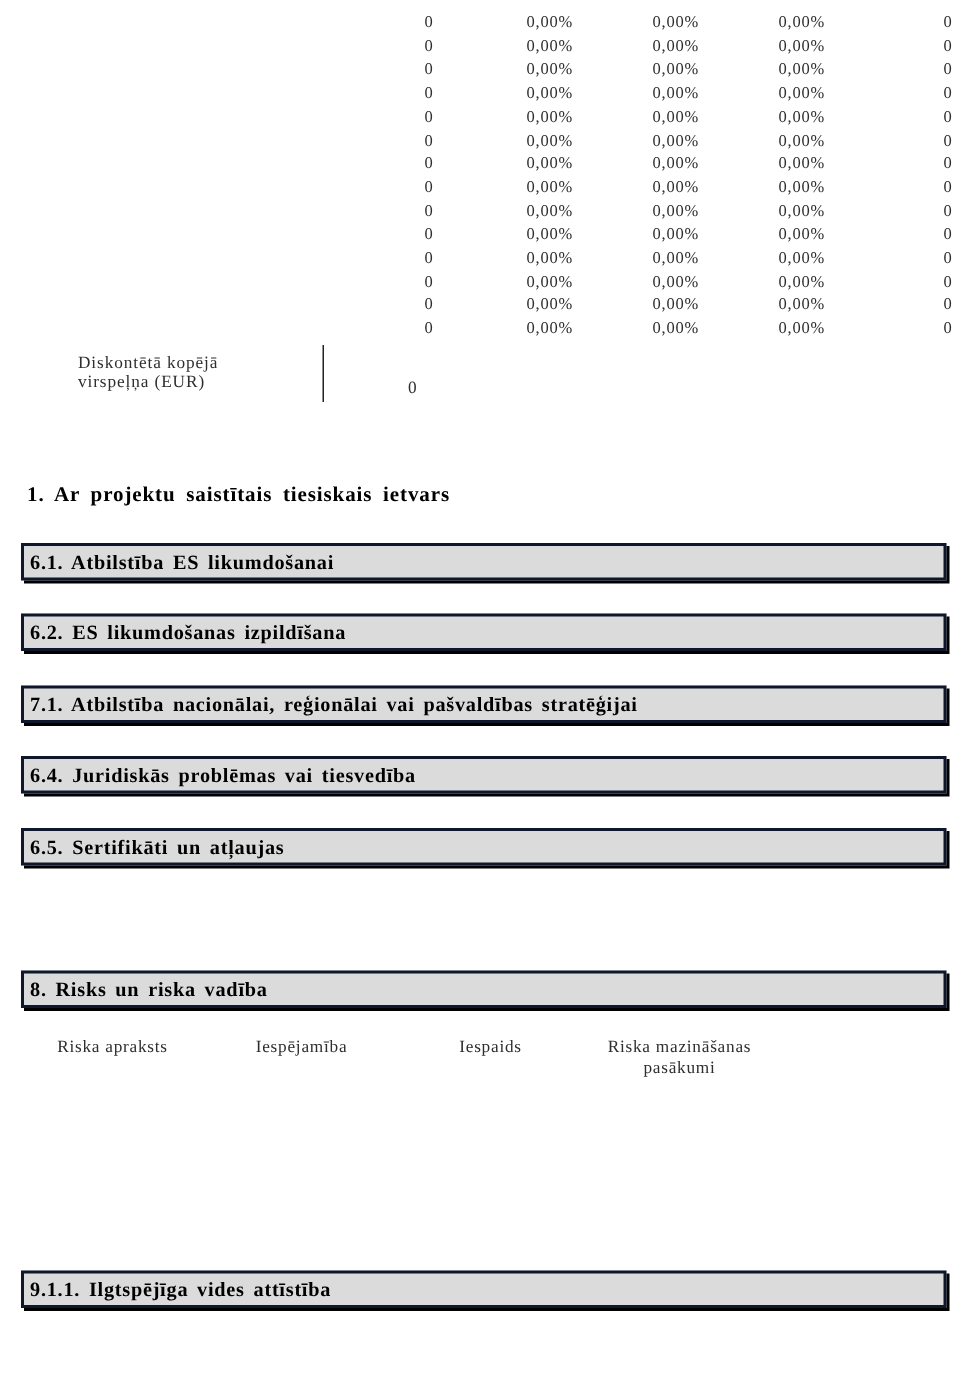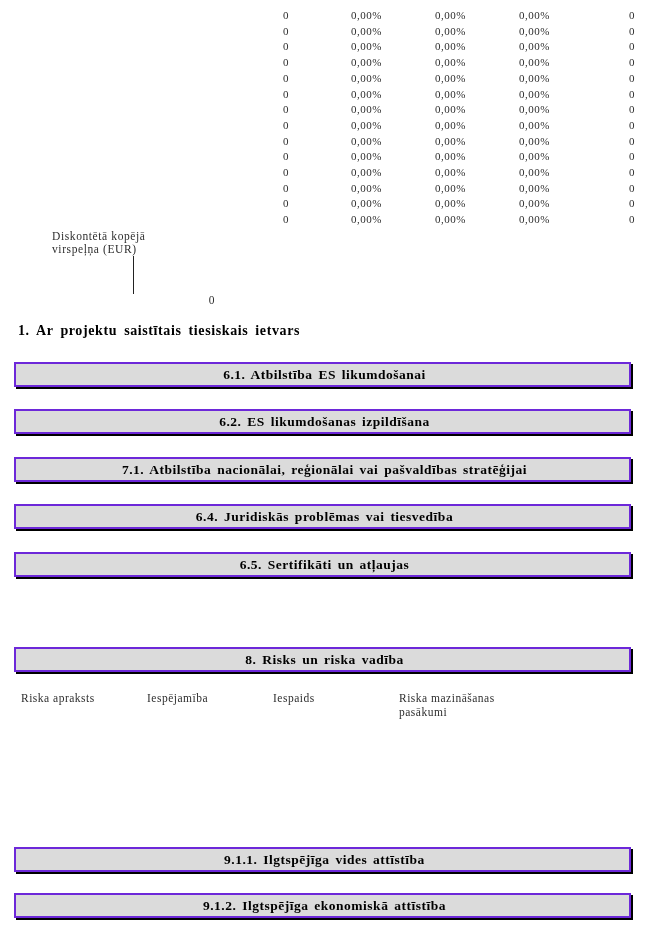--- a/index.html
+++ b/index.html
@@ -22,57 +22,56 @@
     font-size: 11px;
     letter-spacing: 0.5px;
     color: #2e2e2e;
   }
   .zcell { text-align: right; }
 
   
   .summary {
     position: absolute; top: 230px; left: 52px;
     display: flex; height: 38px; align-items: center;
-    font-size: 11.5px; letter-spacing: 0.6px; color: #2e2e2e; flex-direction: column;
+    font-size: 11.5px; letter-spacing: 0.6px; color: #2e2e2e;
   }
   .summary-label { width: 163px; line-height: 13px; }
   .summary-divider { width: 1px; height: 38px; background: #222; flex: 0 0 auto; }
   .summary-value { margin-left: 56px; align-self: flex-end; margin-bottom: 3px; }
 
   
   .h-main {
     position: absolute; left: 18px;
     font-size: 14px; font-weight: bold; color: #000;
     letter-spacing: 0.6px; word-spacing: 3px;
     white-space: nowrap;
   }
 
   
   .gbox {
     position: absolute; left: 14px;
     box-sizing: border-box; width: 617px; height: 25px;
     background: #dbdbdb;
-    border: 2px solid #6d28d9;
+    border: 2px solid #0f172a;
     box-shadow: 2px 2px 0 #000;
     display: flex; align-items: center;
     padding-left: 4px;
     font-weight: bold; font-size: 13.5px; color: #000;
     letter-spacing: 0.5px; word-spacing: 2px;
     white-space: nowrap;
-    justify-content: center;
   }
 
   
   .risk-headers {
     position: absolute; top: 692px; left: 12px;
     display: grid; grid-template-columns: repeat(4, 126px);
     font-size: 11.5px; line-height: 13.5px;
     letter-spacing: 0.5px; color: #2e2e2e;
   }
-  .risk-cell { text-align: left; padding: 0 9px; }
+  .risk-cell { text-align: center; padding: 0 9px; }
 </style>
 </head>
 <body>
 
 <div class="page">
 
   <div class="zeros">
       <div class="zrow">
         <span class="zcell">0</span>
         <span class="zcell">0,00%</span>
@@ -209,17 +208,14 @@
     <div class="risk-cell">Riska apraksts</div>
     <div class="risk-cell">Iespējamība</div>
     <div class="risk-cell">Iespaids</div>
     <div class="risk-cell">Riska mazināšanas pasākumi</div>
   </div>
 
 
   <div class="gbox" style="top:847px">
     <span>9.1.1. Ilgtspējīga vides attīstība</span>
   </div>
-  <div class="gbox" style="top:893px">
-    <span>9.1.2. Ilgtspējīga ekonomiskā attīstība</span>
-  </div>
 
 </div>
 
 </body></html>

